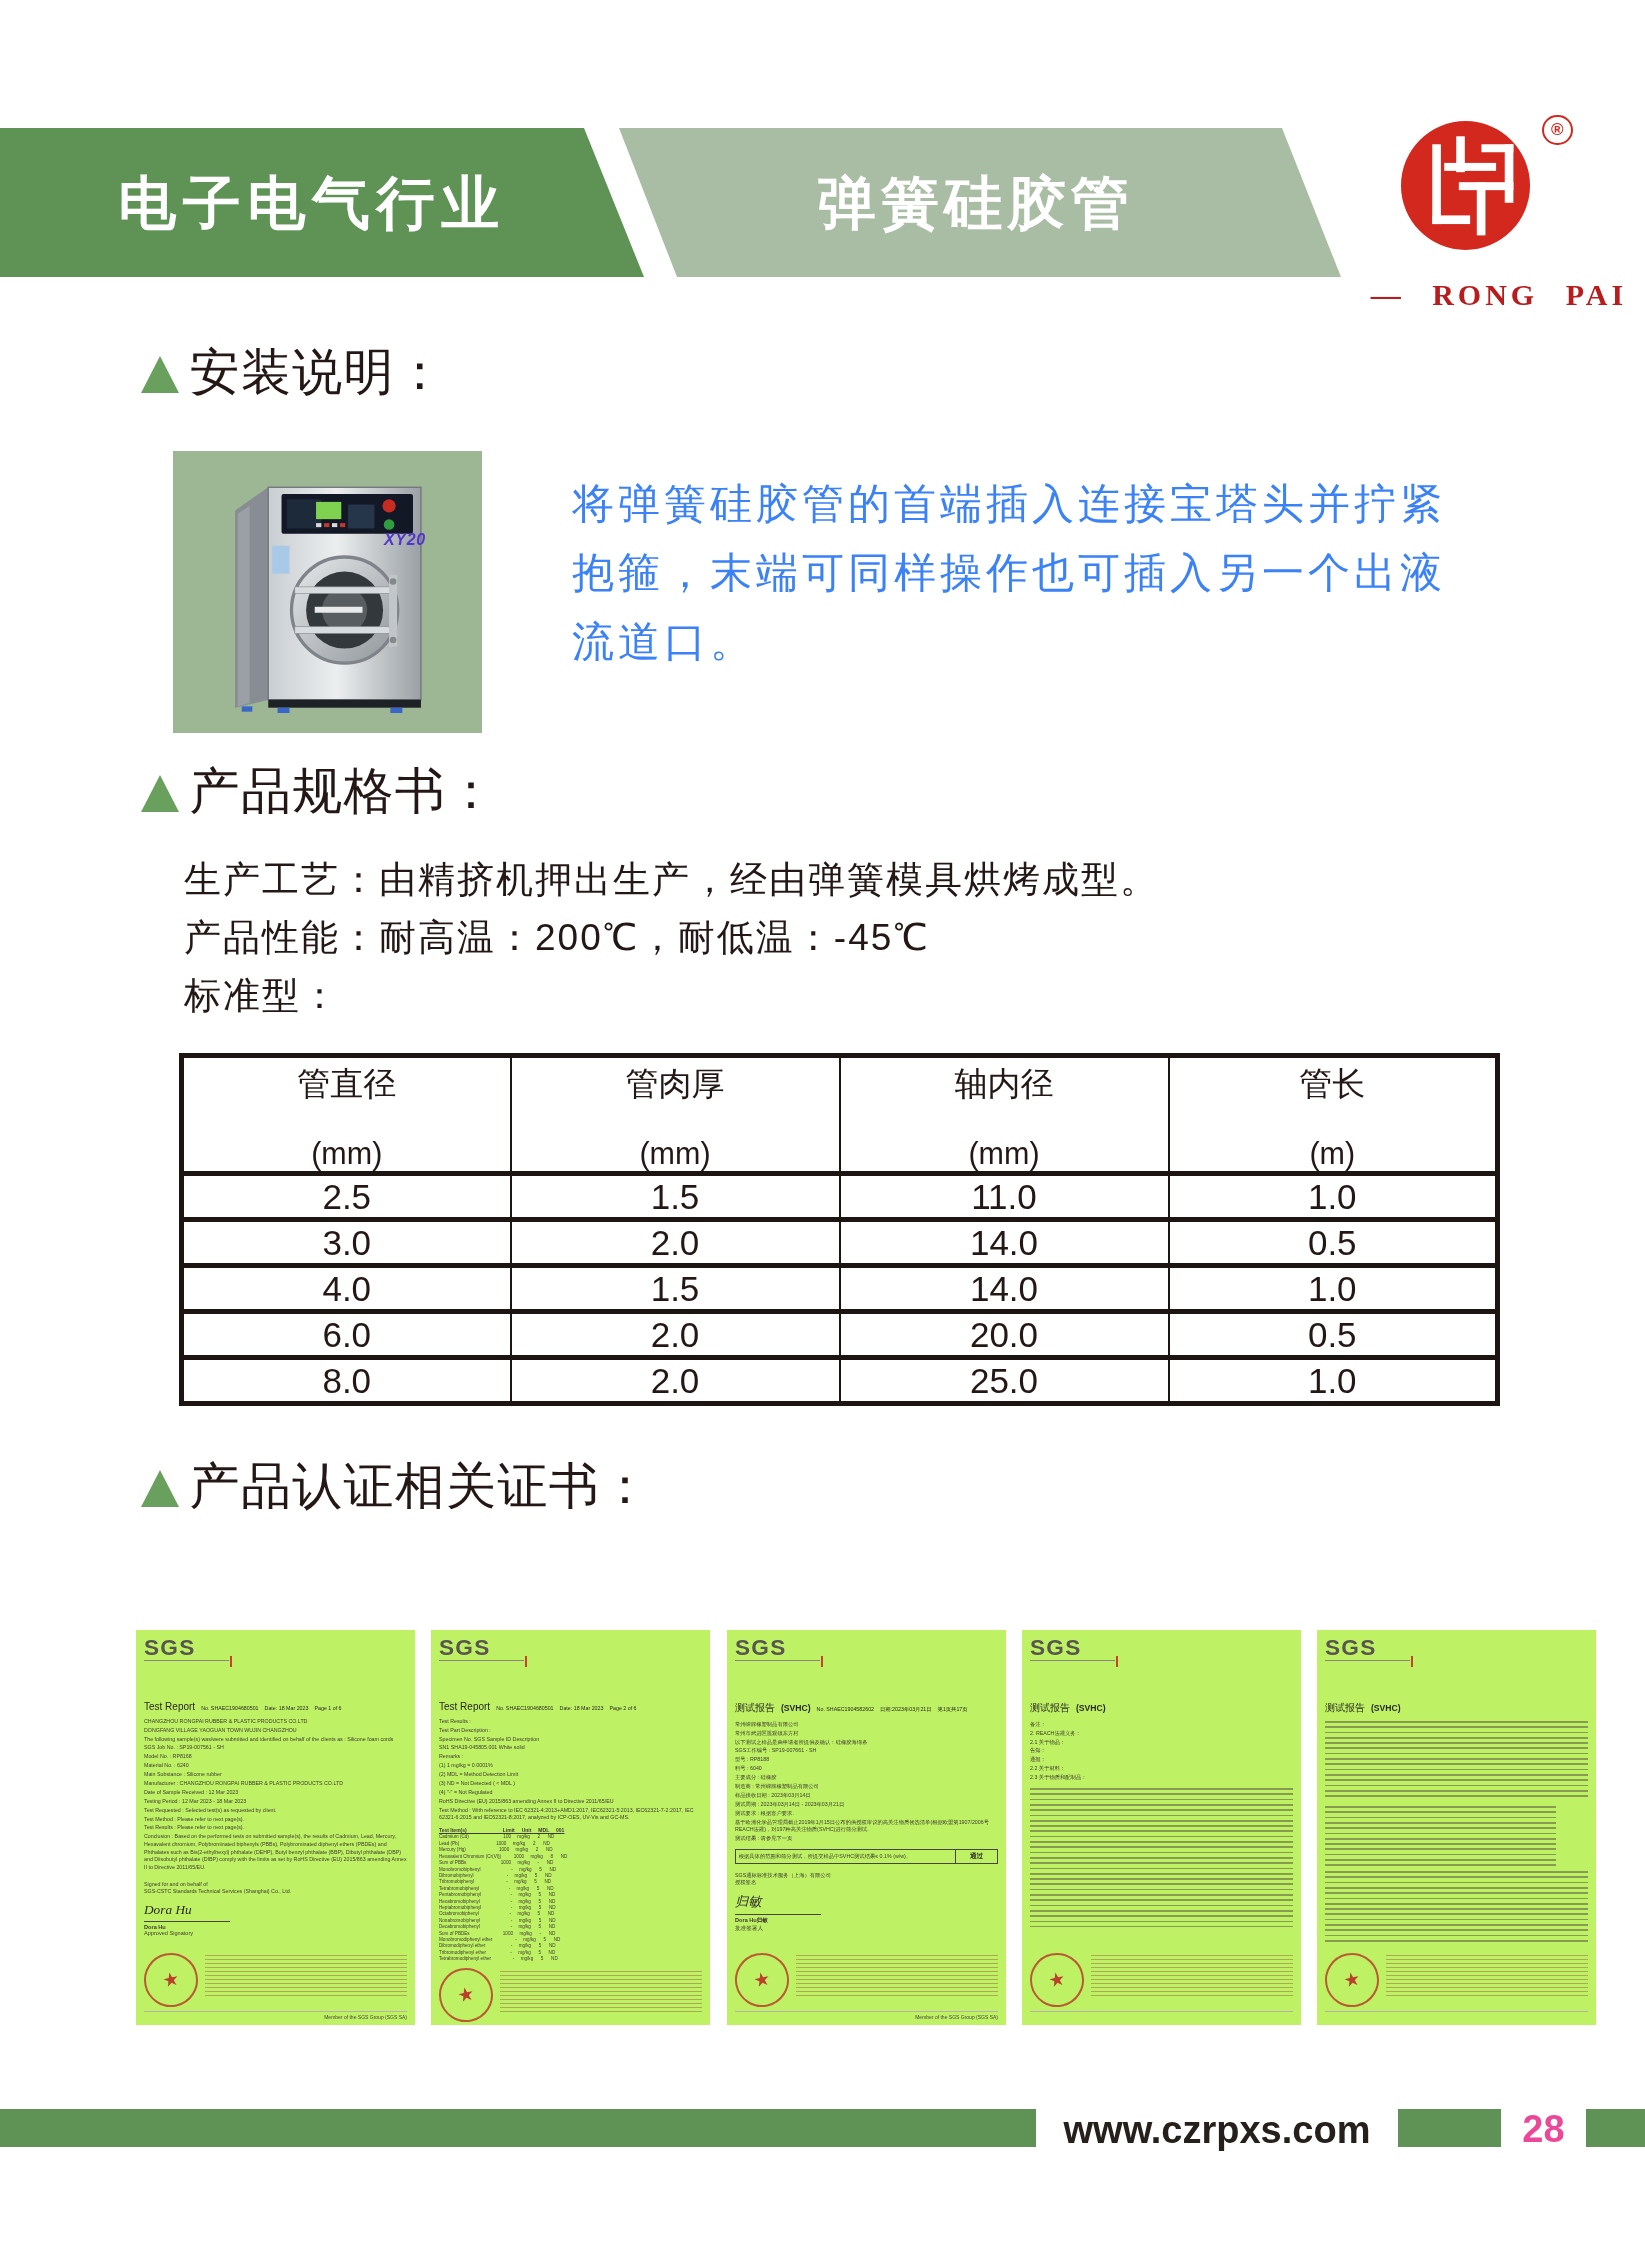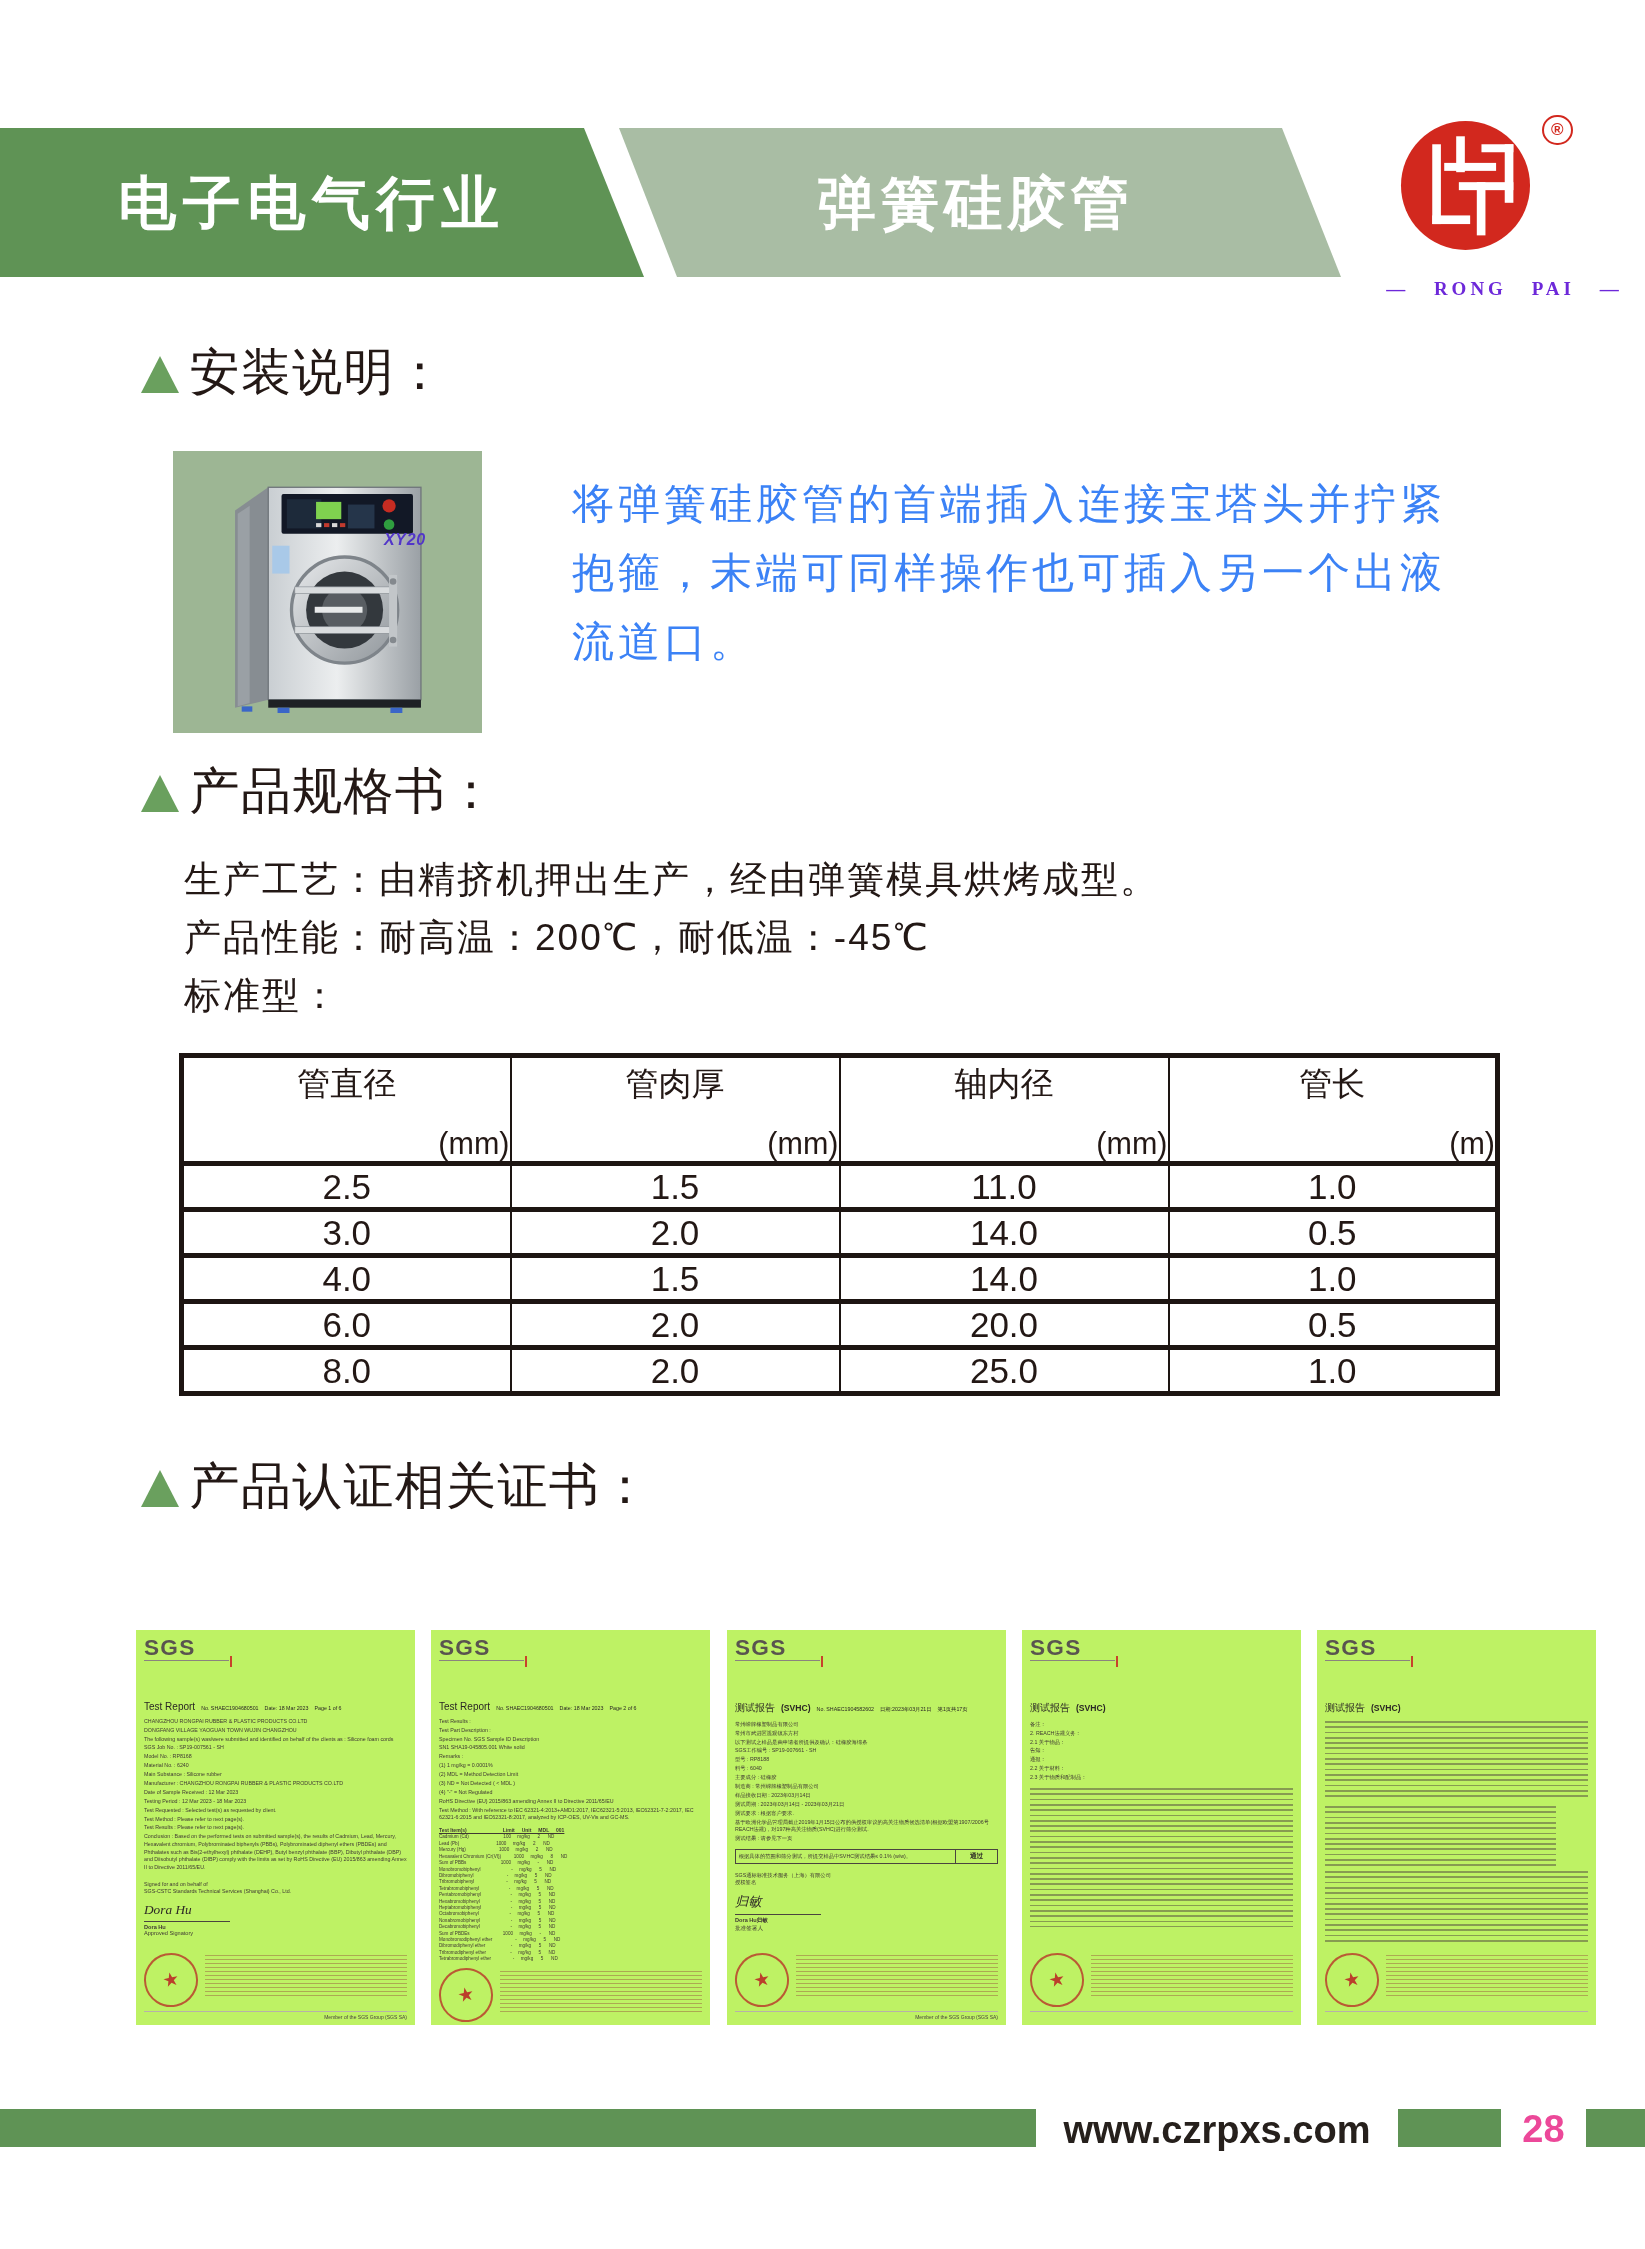--- a/index.html
+++ b/index.html
@@ -11,22 +11,22 @@
   .banner-dark{background:#5f9355;clip-path:polygon(0 0,584px 0,644px 100%,0 100%);}
   .banner-light{background:#a9bda4;clip-path:polygon(619px 0,1282px 0,1341px 100%,677px 100%);}
   .banner-text{position:absolute;top:128px;height:149px;line-height:149px;color:#ffffff;
                font-weight:bold;text-align:center;font-size:58px;letter-spacing:6.6px;white-space:nowrap;}
 
   
   .logo{position:absolute;left:1384px;top:112px;width:226px;height:199px;}
   .logo-reg{position:absolute;left:158px;top:2.7px;width:26.5px;height:26.5px;border:2.7px solid #d2281e;
             border-radius:50%;color:#d2281e;font-size:17px;font-weight:bold;display:flex;
             align-items:center;justify-content:center;}
-  .logo-en{position:absolute;top:166px;left:-13.3px;width:252px;text-align:right;color:#6d28d9;
-           font-family:"Liberation Serif",serif;font-size:19px;font-weight:bold;letter-spacing:4px;
+  .logo-en{position:absolute;top:166px;left:-13.3px;width:252px;text-align:right;color:#b91c1c;
+           font-family:"Liberation Serif",serif;font-size:30px;font-weight:bold;letter-spacing:4px;
            word-spacing:16px;white-space:nowrap;}
   .logo-en::before{content:"— ";}
   .logo-en::after{content:" —";}
 
   
   .sec-head{position:absolute;left:141px;display:flex;align-items:flex-end;gap:10.6px;}
   .tri{width:0;height:0;border-left:19px solid transparent;border-right:19px solid transparent;
        border-bottom:37px solid #6aa05e;margin-bottom:5.3px;}
   .sec-title{font-size:50px;line-height:1.05;color:#231815;letter-spacing:1.3px;white-space:nowrap;}
 
@@ -43,21 +43,21 @@
 
   
   .spec-table{position:absolute;left:179px;top:1053px;width:1321px;border-collapse:collapse;
               table-layout:fixed;}
   .spec-table th,.spec-table td{border:2px solid #1d1512;border-top-width:5.3px;border-bottom-width:5.3px;
               text-align:center;vertical-align:middle;padding:0;}
   .spec-table{border:5.3px solid #1d1512;}
   .spec-table th{height:89px;font-weight:normal;}
   .spec-table td{height:41px;font-size:35px;color:#231815;}
   .th-name{font-size:33px;margin-top:4px;}
-  .th-unit{font-size:30.5px;margin-top:19px;text-align:right;}
+  .th-unit{font-size:30.5px;margin-top:29px;}
 
   
   .cert{position:absolute;top:1630px;width:279px;height:395px;background:#bef264;
         box-sizing:border-box;padding:6.6px 8px 5.3px 8px;display:flex;flex-direction:column;
         overflow:hidden;}
   .sgs-logo{display:flex;align-items:flex-end;gap:4px;width:85px;border-bottom:1.3px solid #8a847e;
             position:relative;padding-bottom:1.3px;}
   .sgs-text{font-size:22.6px;font-weight:bold;color:#59544f;letter-spacing:1.3px;line-height:1;}
   .sgs-logo::after{content:"";position:absolute;right:-3.3px;bottom:-6.6px;width:2.7px;height:10.6px;
             background:#c8432b;}

